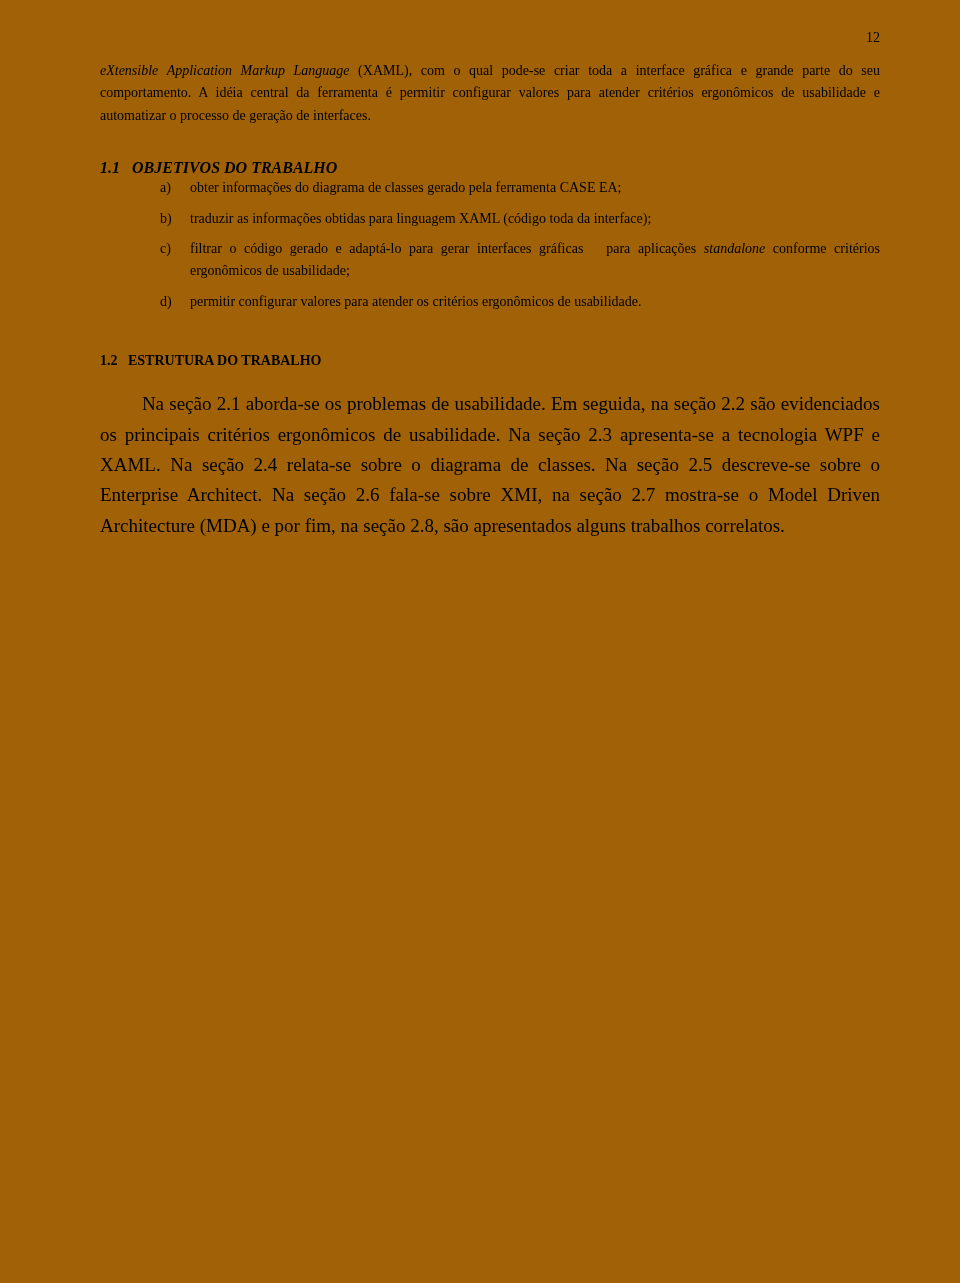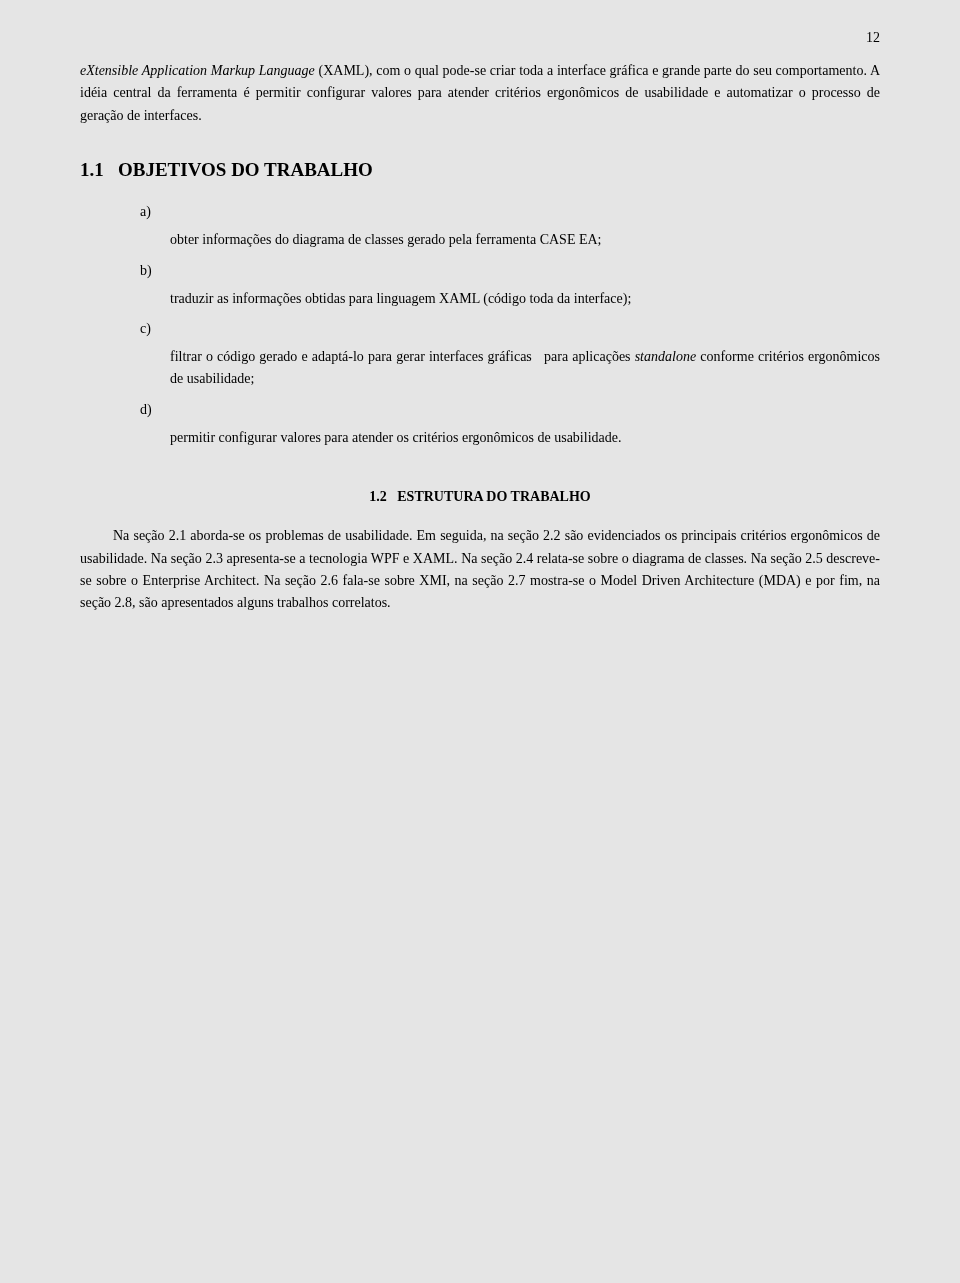--- a/index.html
+++ b/index.html
@@ -11,22 +11,22 @@
     body {
       background: #ffffff;
       font-family: "Times New Roman", Times, serif;
       font-size: 14px;
       color: #000000;
     }
 
     .page {
       width: 960px;
       min-height: 1283px;
-      background: #e5e5e5;
-      padding: 60px 80px 60px 80px;
+      background: #a16207;
+      padding: 60px 80px 60px 100px;
       position: relative;
     }
 
     .page-number {
       position: absolute;
       top: 30px;
       right: 80px;
       font-size: 14px;
       font-family: "Times New Roman", Times, serif;
     }
@@ -36,24 +36,24 @@
       line-height: 1.6;
       margin-bottom: 16px;
       font-size: 14px;
     }
 
     .paragraph em {
     }
 
     .section-heading {
       margin-top: 32px;
-      margin-bottom: 20px;
-      font-size: 19px;
+      font-size: 16px;
       font-weight: bold;
       text-transform: uppercase;
+      font-style: italic;
     }
 
     .section-heading .section-number {
       font-weight: bold;
     }
 
     .list-intro {
       text-align: justify;
       line-height: 1.6;
       margin-bottom: 10px;
@@ -75,40 +75,38 @@
     }
 
     .list-item .list-label {
       min-width: 30px;
       font-weight: normal;
     }
 
     .list-item .list-text {
       flex: 1;
       text-align: justify;
-      margin-top: 28px;
     }
 
     .list-item .list-text em {
       font-style: italic;
     }
 
     .subsection-heading {
       margin-top: 40px;
       margin-bottom: 20px;
       font-size: 14px;
       font-weight: bold;
       text-transform: uppercase;
-      text-align: center;
     }
 
     .indent-paragraph {
       text-align: justify;
       line-height: 1.6;
-      font-size: 14px;
+      font-size: 19px;
       margin-bottom: 32px;
       padding-left: 0;
     }
   </style>
 </head>
 <body>
 
 <div class="page">
 
   <div class="page-number">12</div>

